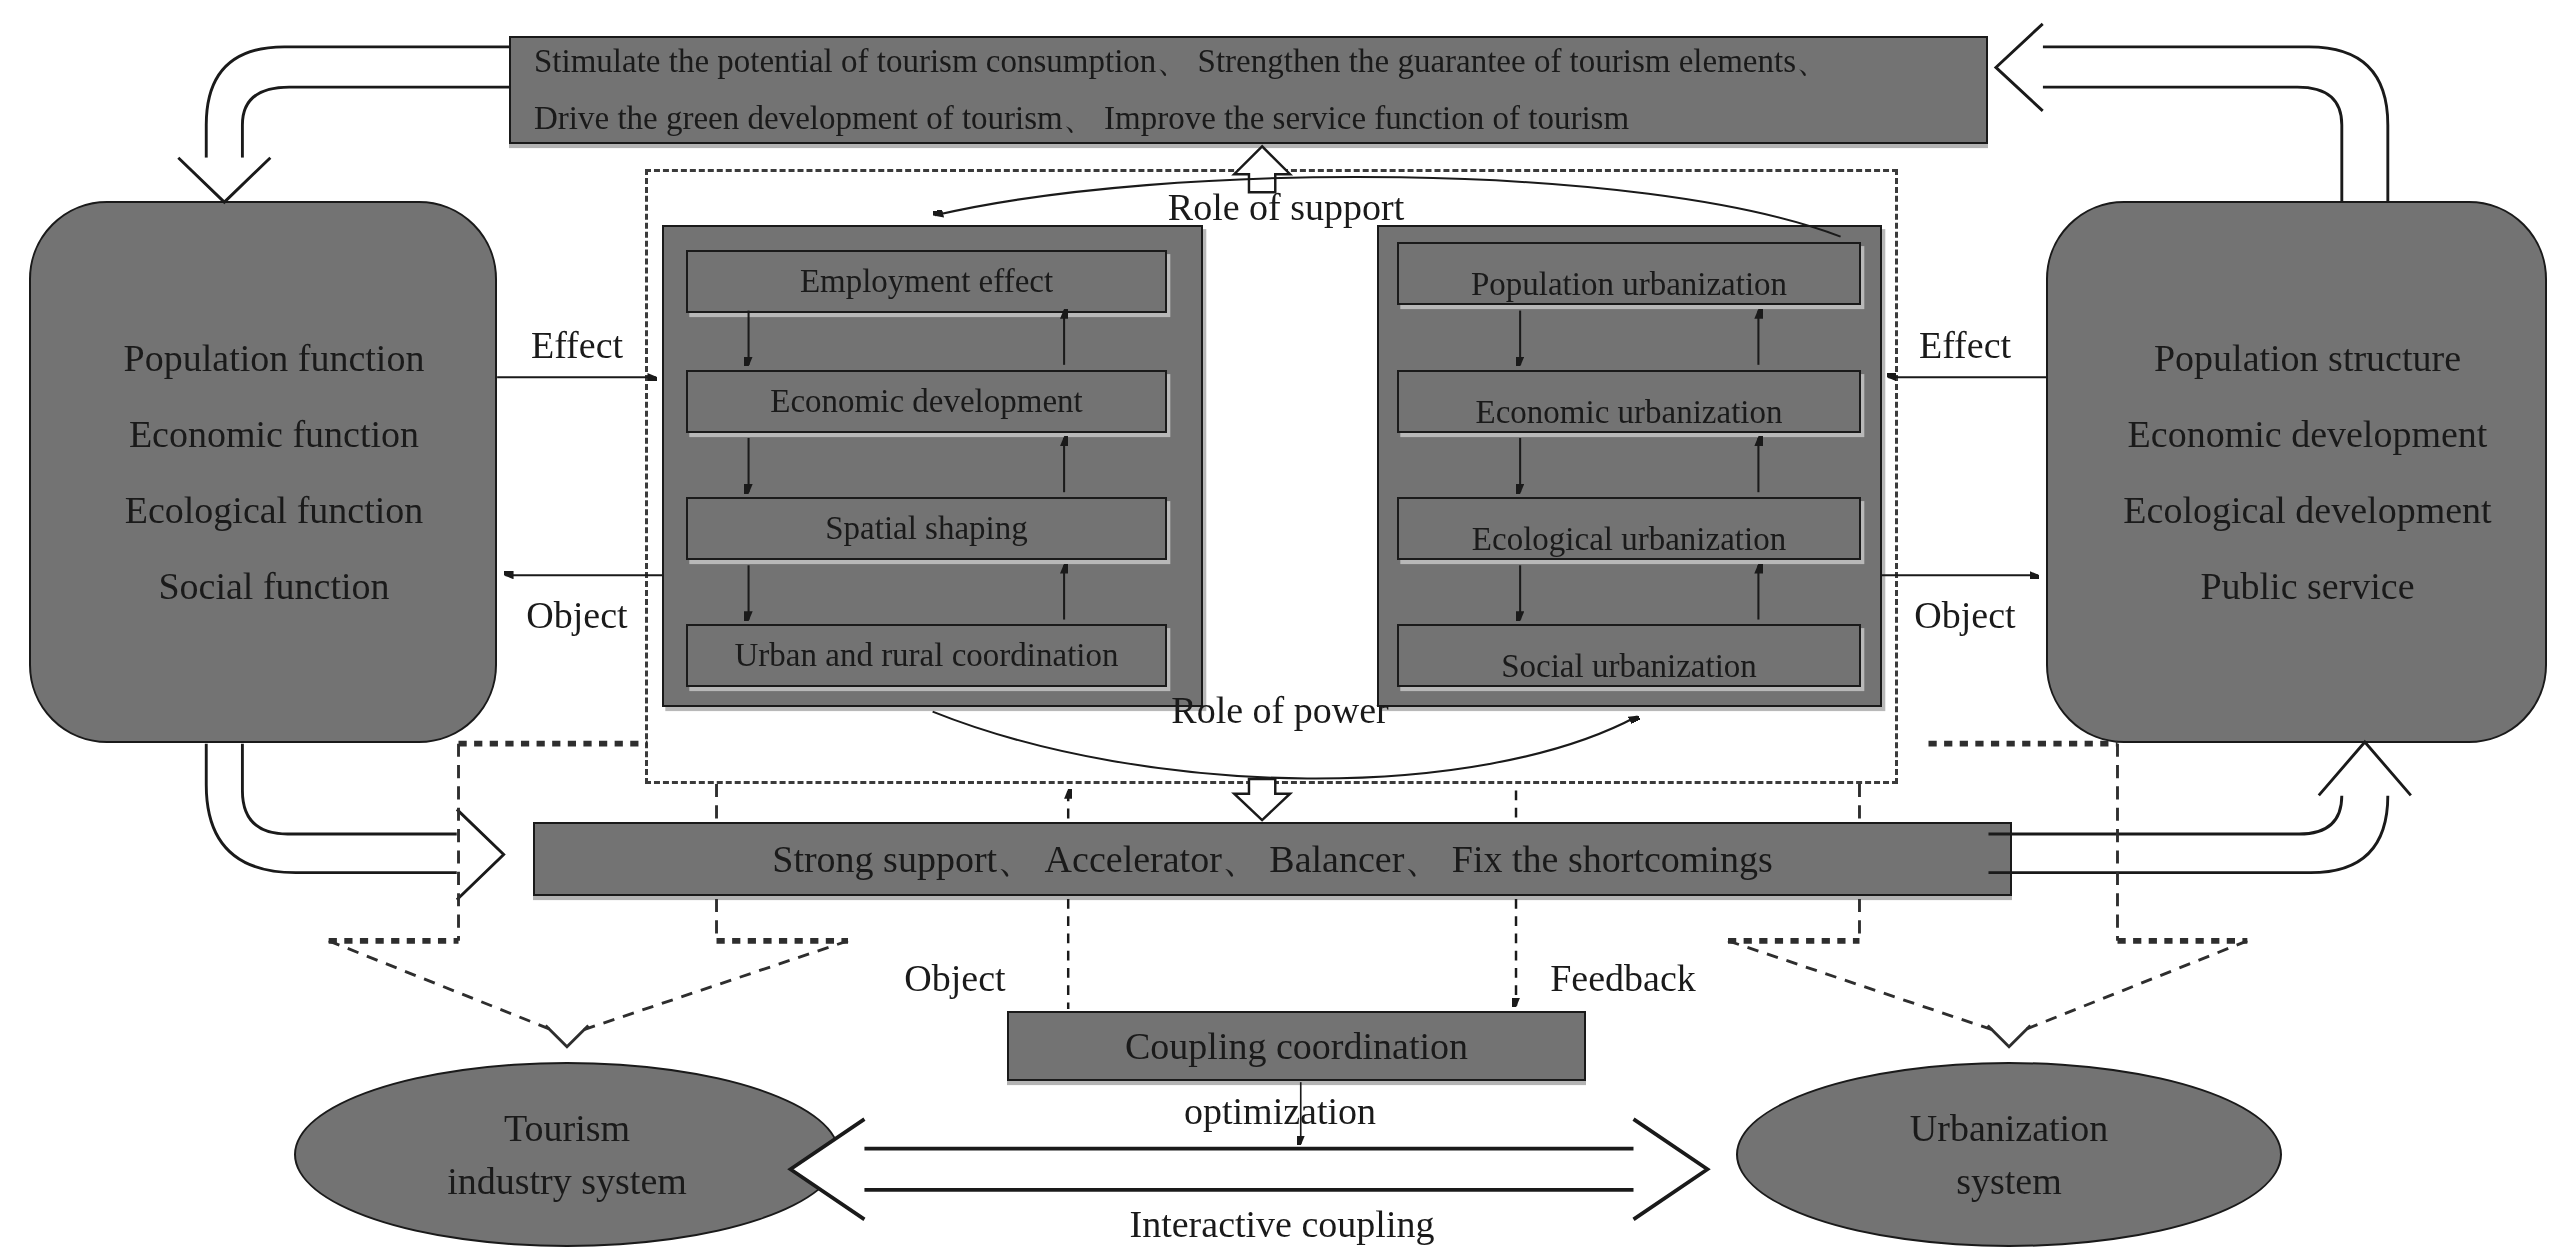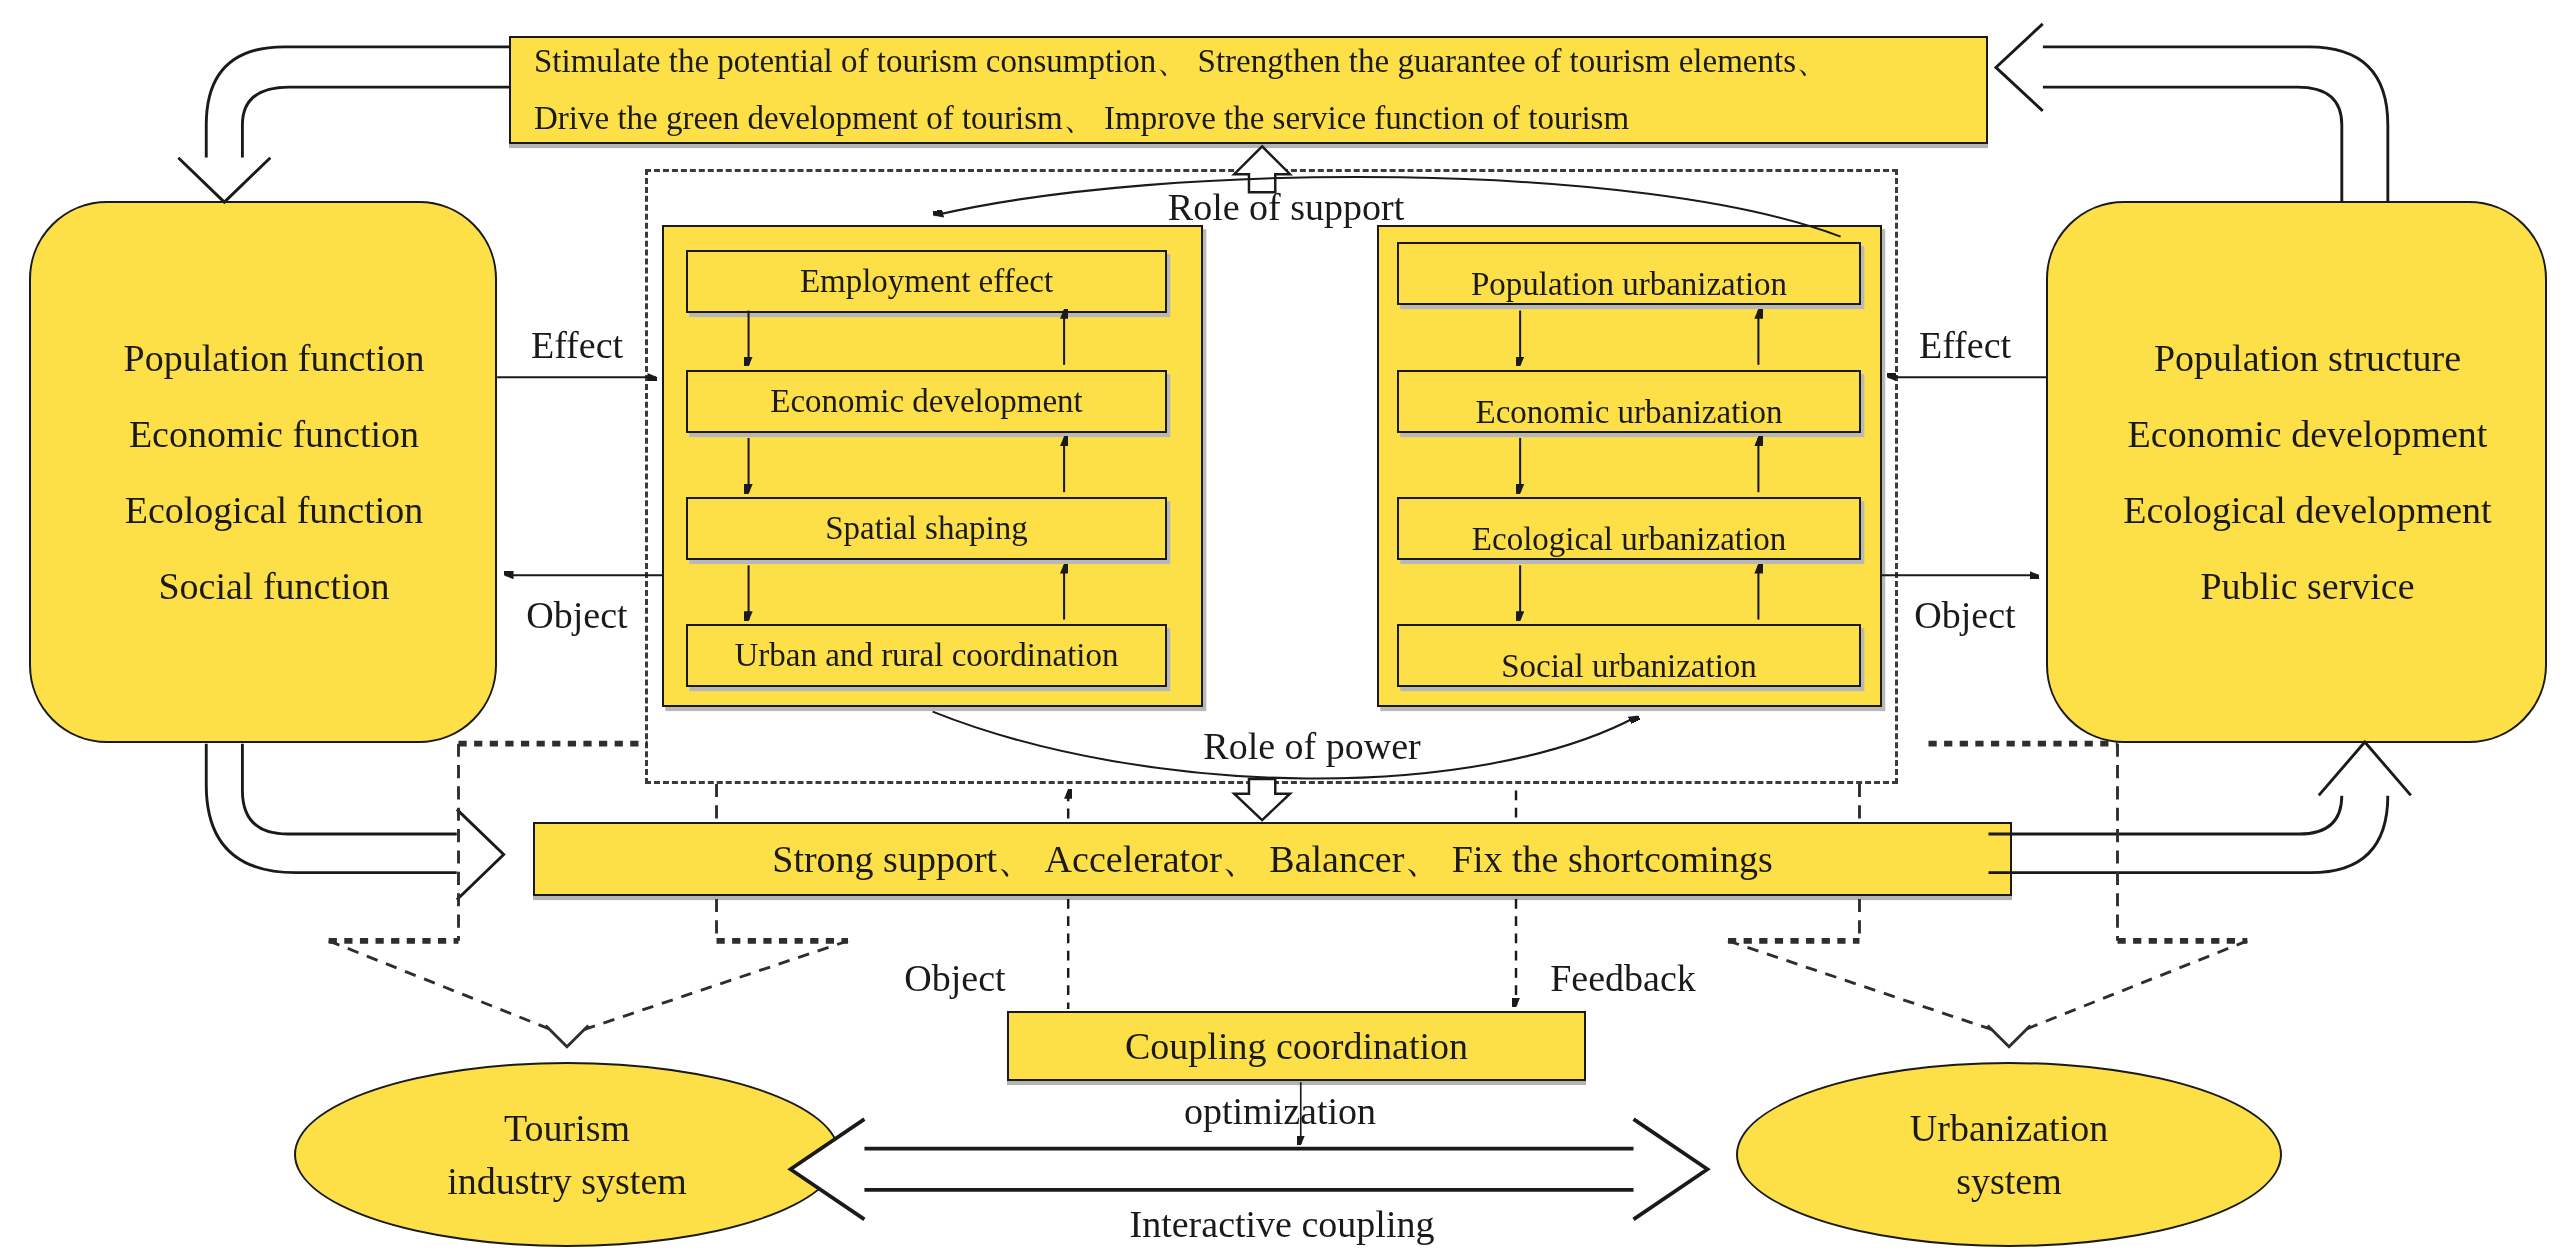--- a/index.html
+++ b/index.html
@@ -1,18 +1,18 @@
 <!DOCTYPE html>
 <html style="font-size:13px"><head>
 <meta charset="utf-8">
 <style>
   html,body{margin:0;padding:0;background:#fff;}
   #canvas{position:relative;width:2576px;height:1258px;background:#ffffff;overflow:hidden;
           font-family:"Liberation Serif","DejaVu Serif",serif;color:#1a1a1a;}
-  .bx{position:absolute;border:2.5px solid #1a1a1a;background:#fde047;box-sizing:border-box;}
+  .bx{position:absolute;border:2.5px solid #1a1a1a;background:#737373;box-sizing:border-box;}
   .shadow{box-shadow:3.3px 4.1px 0 #b8b8b8;}
   .shadow-d{box-shadow:0 4.1px 0 #b3b3b3;}
   .ctr{display:flex;align-items:center;justify-content:center;text-align:center;}
   .col{display:flex;flex-direction:column;justify-content:center;}
   .lbl{position:absolute;transform:translate(-50%,-50%);white-space:nowrap;font-size:38px;}
   .top-box{left:509px;top:36px;width:1479px;height:108px;font-size:33px;padding-left:23px;gap:11.5px;}
   .top-box div{white-space:nowrap;}
   .round{border-radius:78px;}
   .round div{height:76px;display:flex;align-items:center;justify-content:center;font-size:38px;white-space:nowrap;margin-left:22px;}
   .left-round{left:29px;top:201px;width:468px;height:542px;}
@@ -98,21 +98,21 @@
   <div class="bx col ellipse ell-l">
     <div>Tourism</div>
     <div>industry system</div>
   </div>
   <div class="bx col ellipse ell-r">
     <div>Urbanization</div>
     <div>system</div>
   </div>
 
   <div class="lbl" style="left:1286px;top:207px;">Role of support</div>
-  <div class="lbl" style="left:1280px;top:746px;margin-left:32px;">Role of power</div>
+  <div class="lbl" style="left:1280px;top:710px;">Role of power</div>
   <div class="lbl" style="left:577px;top:345px;">Effect</div>
   <div class="lbl" style="left:577px;top:615px;">Object</div>
   <div class="lbl" style="left:1965px;top:345px;">Effect</div>
   <div class="lbl" style="left:1965px;top:615px;">Object</div>
   <div class="lbl" style="left:955px;top:978px;">Object</div>
   <div class="lbl" style="left:1623px;top:978px;">Feedback</div>
   <div class="lbl" style="left:1280px;top:1111px;">optimization</div>
   <div class="lbl" style="left:1282px;top:1224px;">Interactive coupling</div>
 
   <svg class="wires" width="2576" height="1258" viewBox="0 0 3135 1531">

